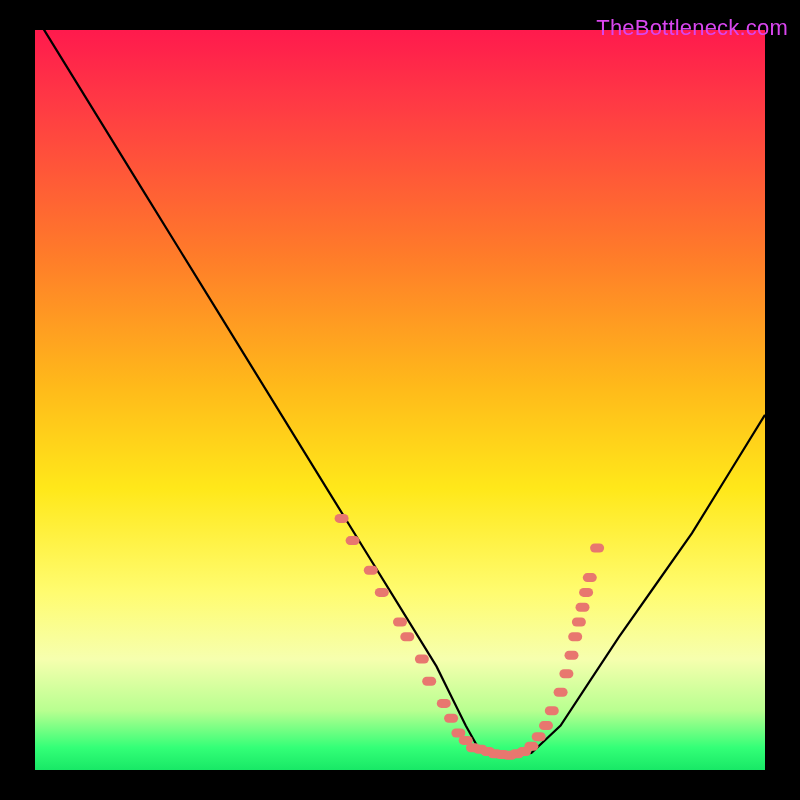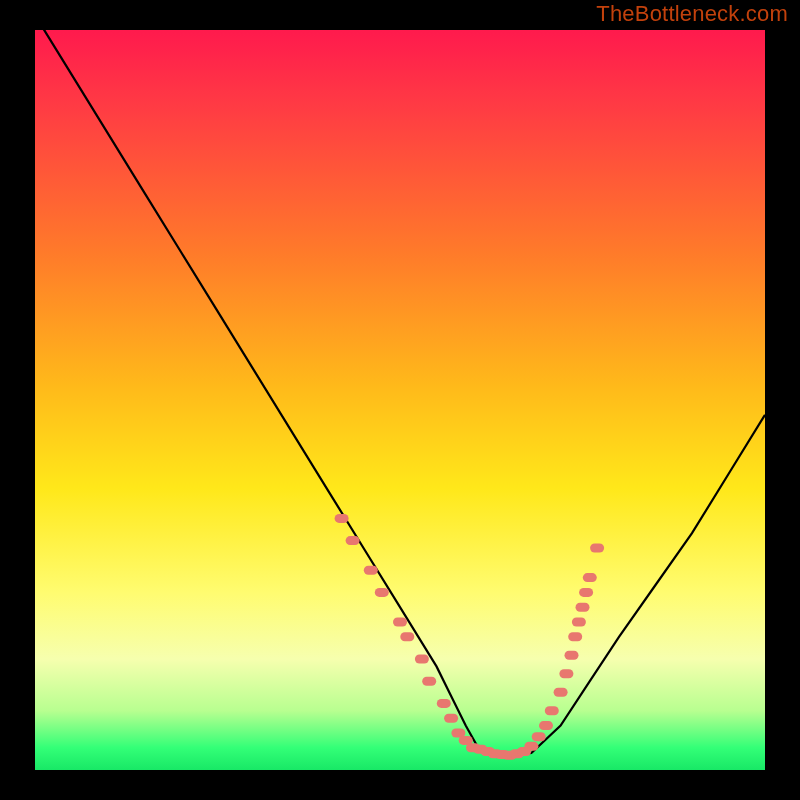--- a/index.html
+++ b/index.html
@@ -6,23 +6,23 @@
     margin: 0;
     padding: 0;
     background: #000;
     width: 800px;
     height: 800px;
     position: relative;
     font-family: Arial, Helvetica, sans-serif;
   }
   .watermark {
     position: absolute;
-    top: 1px;
+    top: 15px;
     right: 12px;
-    color: #c2410c;
+    color: #d946ef;
     font-size: 22px;
     font-weight: 500;
     letter-spacing: 0.2px;
     z-index: 10;
   }
   .plot-area {
     position: absolute;
     left: 35px;
     top: 30px;
     width: 730px;

